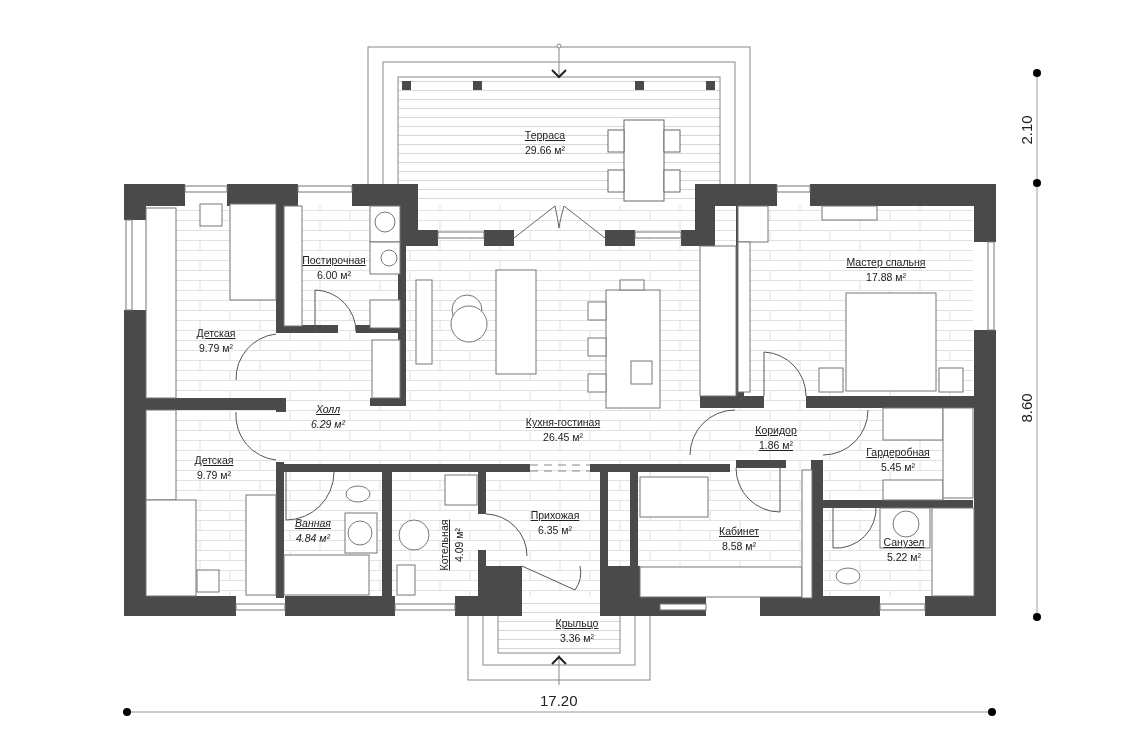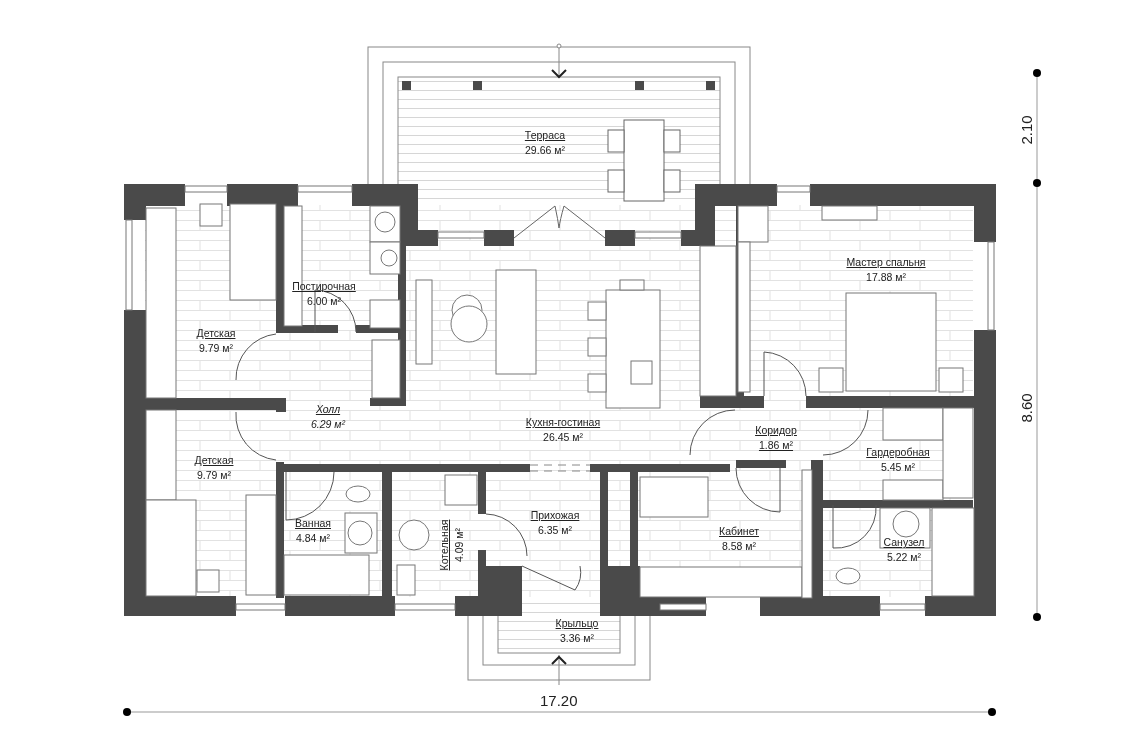--- a/index.html
+++ b/index.html
@@ -227,21 +227,21 @@
     <circle cx="1037" cy="73" r="4" stroke="none"></circle>
     <circle cx="1037" cy="183" r="4" stroke="none"></circle>
     <circle cx="1037" cy="617" r="4" stroke="none"></circle>
   </g>
 </svg>
 
 <div class="room-label" style="left:545px; top:128px;">
   <span class="room-name">Терраса</span>
   <span class="room-area">29.66 м²</span>
 </div>
-<div class="room-label" style="left:324px; top:253px;margin-top:26px;">
+<div class="room-label" style="left:334px; top:253px;">
   <span class="room-name">Постирочная</span>
   <span class="room-area">6.00 м²</span>
 </div>
 <div class="room-label" style="left:216px; top:326px;">
   <span class="room-name">Детская</span>
   <span class="room-area">9.79 м²</span>
 </div>
 <div class="room-label" style="left:328px; top:402px;font-style:italic;">
   <span class="room-name">Холл</span>
   <span class="room-area">6.29 м²</span>
@@ -259,21 +259,21 @@
   <span class="room-area">17.88 м²</span>
 </div>
 <div class="room-label" style="left:776px; top:423px;text-decoration:underline;">
   <span class="room-name">Коридор</span>
   <span class="room-area">1.86 м²</span>
 </div>
 <div class="room-label" style="left:898px; top:445px;">
   <span class="room-name">Гардеробная</span>
   <span class="room-area">5.45 м²</span>
 </div>
-<div class="room-label" style="left:313px; top:516px;">
+<div class="room-label" style="left:313px; top:516px;font-style:italic;">
   <span class="room-name">Ванная</span>
   <span class="room-area">4.84 м²</span>
 </div>
 <div class="room-label vert" style="left:452px; top:545px;">
   <span class="room-name">Котельная</span>
   <span class="room-area">4.09 м²</span>
 </div>
 <div class="room-label" style="left:555px; top:508px;">
   <span class="room-name">Прихожая</span>
   <span class="room-area">6.35 м²</span>

